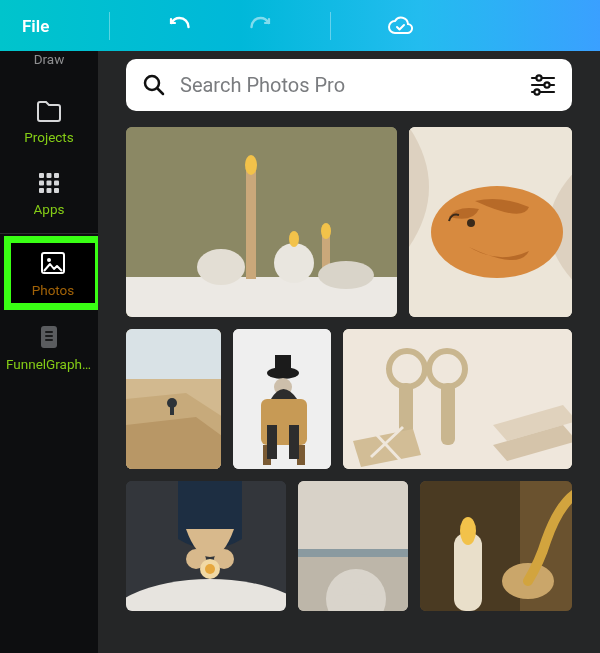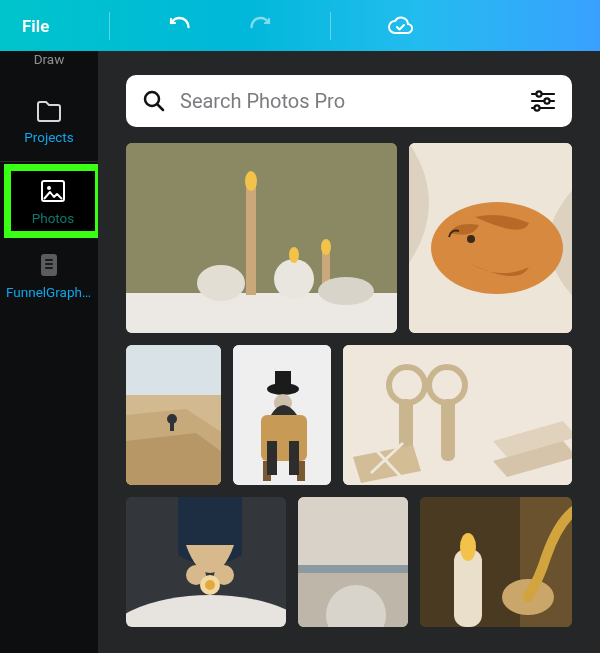--- a/index.html
+++ b/index.html
@@ -14,30 +14,30 @@
   .top-btn svg { display:block;}
   .vr { width:1px; height:28px; background:rgba(255,255,255,.35); margin:0 10px;}
   .icon-btn { width:46px; height:51px; display:flex; align-items:center; justify-content:center; cursor:pointer;}
   .icon-btn.disabled { opacity:.5; cursor:default;}
   
   .app-body { display:flex; height:calc(653px - 51px);}
   
   .sidebar {
     width:98px; background:#0d0e10; color:#c2c3c5; display:flex; flex-direction:column; align-items:center;
   }
-  .side-item { width:98px; display:flex; flex-direction:column; align-items:center; gap:6px; padding:14px 0 12px; font-size:13.5px; cursor:pointer; color:#0ea5e9;}
+  .side-item { width:98px; display:flex; flex-direction:column; align-items:center; gap:6px; padding:14px 0 12px; font-size:13.5px; cursor:pointer; color:#84cc16;}
   .side-item .lbl { max-width:86px; white-space:nowrap; overflow:hidden; text-overflow:ellipsis; }
   .side-item.partial { padding-top:0; height:34px; justify-content:flex-start; color:#8d8e90;}
   .side-hr { width:98px; height:1px; background:#2b2c2e; margin:4px 0 2px;}
   .side-item.highlight {
     box-shadow: inset 0 0 0 7px #39ff14;
-    background:#000; color:#0f766e;margin-left:8px;
-  }
-  
-  .panel { flex:1; background:#252627; padding:24px 28px 0 28px; overflow:hidden;}
+    background:#000; color:#a16207;margin-left:8px;
+  }
+  
+  .panel { flex:1; background:#252627; padding:8px 28px 0 28px; overflow:hidden;}
   .search {
     height:52px; background:#fff; border-radius:10px; display:flex; align-items:center; padding:0 16px; gap:14px; color:#111; margin-bottom:16px;
   }
   .search .placeholder { flex:1; font-size:20px; color:#7a7c7f;}
   .grid { display:flex; flex-direction:column; gap:12px;}
   .row { display:flex; gap:12px;}
   .thumb { border-radius:6px; overflow:hidden; position:relative;}
   
   .r1a { width:284px; height:190px; background:#8a8a6a;}
   .r1b { width:170px; height:190px; background:#e8e2d8;}
@@ -87,20 +87,36 @@
       <span class="lbl">Draw</span>
     </div>
 
     <div class="side-item">
       <svg width="28" height="24" viewBox="0 0 28 24">
           <path d="M3 5a2 2 0 012-2h6l3 3h9a2 2 0 012 2v12a2 2 0 01-2 2H5a2 2 0 01-2-2V5z" fill="none" stroke="#d6d7d9" stroke-width="2"></path>
         </svg>
       <span class="lbl">Projects</span>
     </div>
 
+    <div class="side-item">
+      <svg width="24" height="24" viewBox="0 0 24 24">
+          <g fill="#d6d7d9">
+            <rect x="2" y="2" width="5" height="5" rx="1"></rect>
+            <rect x="9.5" y="2" width="5" height="5" rx="1"></rect>
+            <rect x="17" y="2" width="5" height="5" rx="1"></rect>
+            <rect x="2" y="9.5" width="5" height="5" rx="1"></rect>
+            <rect x="9.5" y="9.5" width="5" height="5" rx="1"></rect>
+            <rect x="17" y="9.5" width="5" height="5" rx="1"></rect>
+            <rect x="2" y="17" width="5" height="5" rx="1"></rect>
+            <rect x="9.5" y="17" width="5" height="5" rx="1"></rect>
+            <rect x="17" y="17" width="5" height="5" rx="1"></rect>
+          </g>
+        </svg>
+      <span class="lbl">Apps</span>
+    </div>
 
     <div class="side-hr"></div>
 
     <div class="side-item highlight">
       <svg width="28" height="26" viewBox="0 0 28 26">
           <rect x="3" y="3" width="22" height="20" rx="2" fill="none" stroke="#fff" stroke-width="2"></rect>
           <circle cx="10" cy="10" r="2" fill="#fff"></circle>
           <path d="M5 21l6-7 4 5 3-3 5 5" fill="none" stroke="#fff" stroke-width="2" stroke-linejoin="round"></path>
         </svg>
       <span class="lbl">Photos</span>

